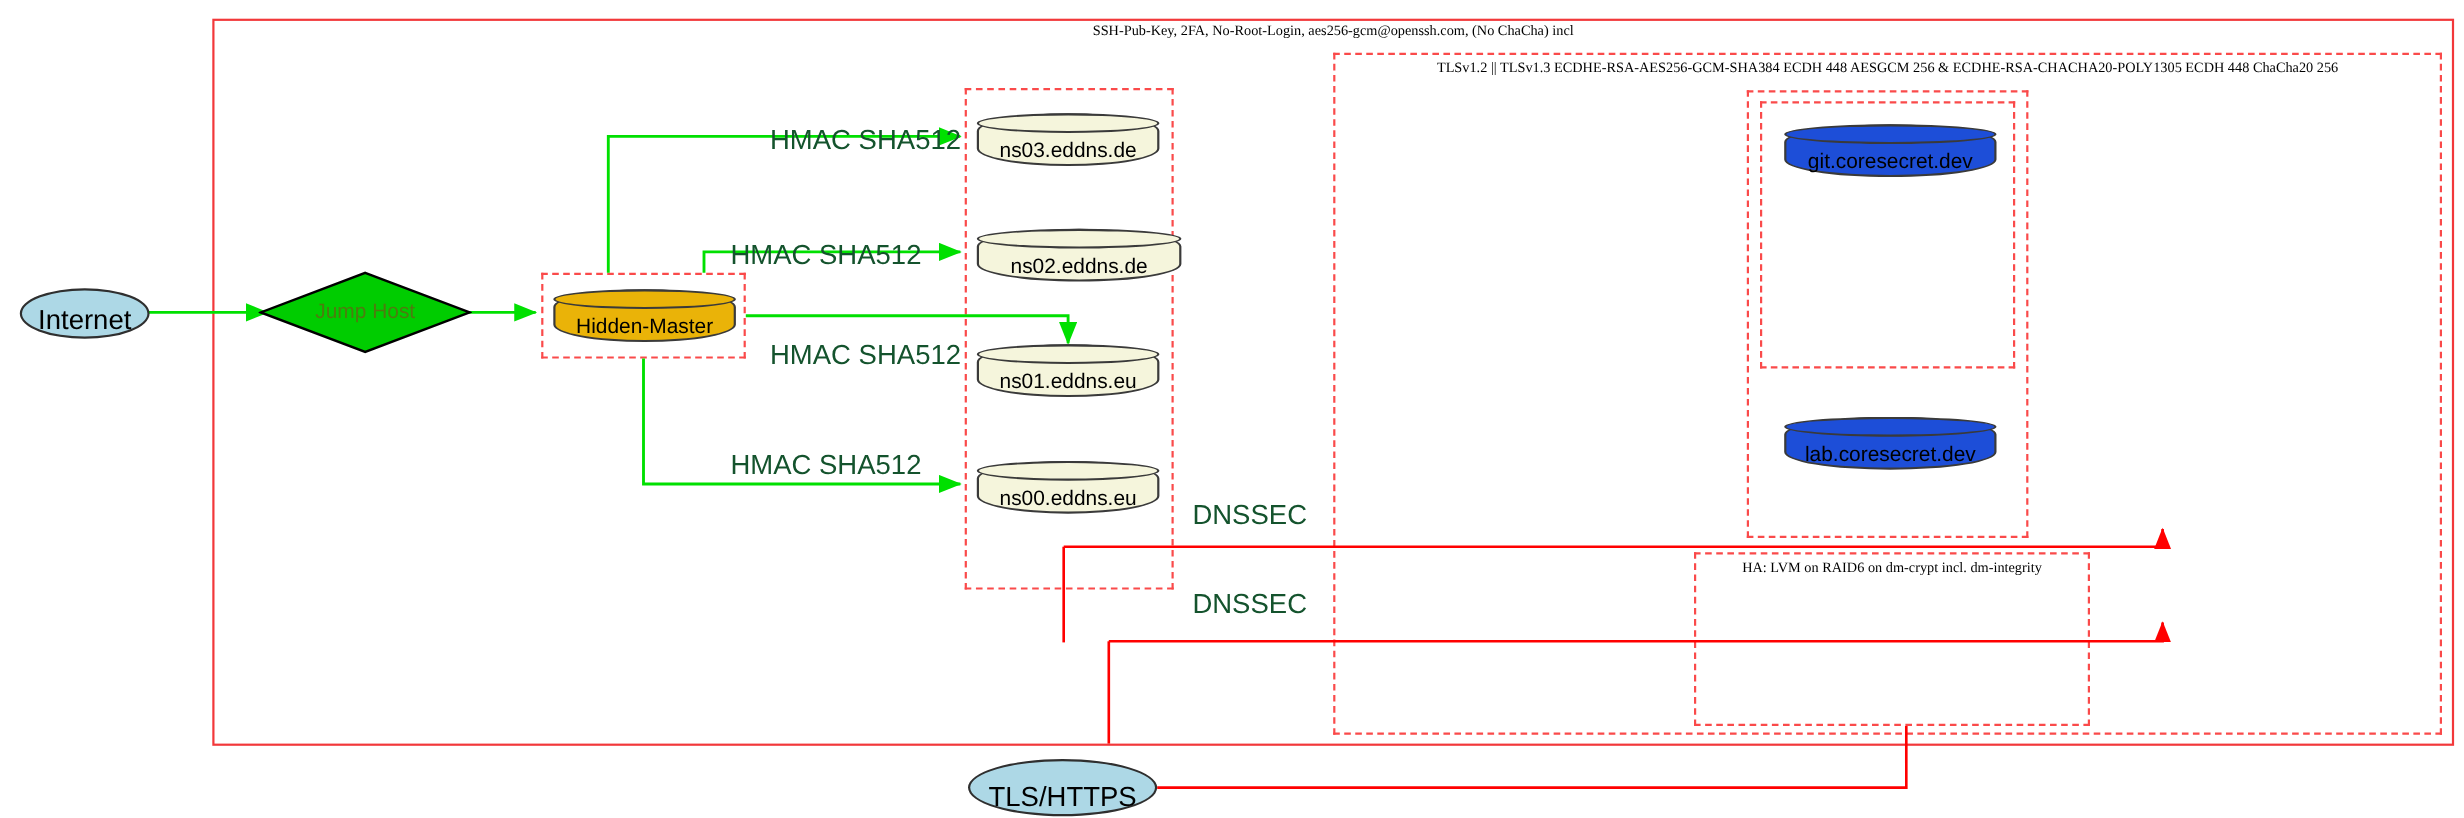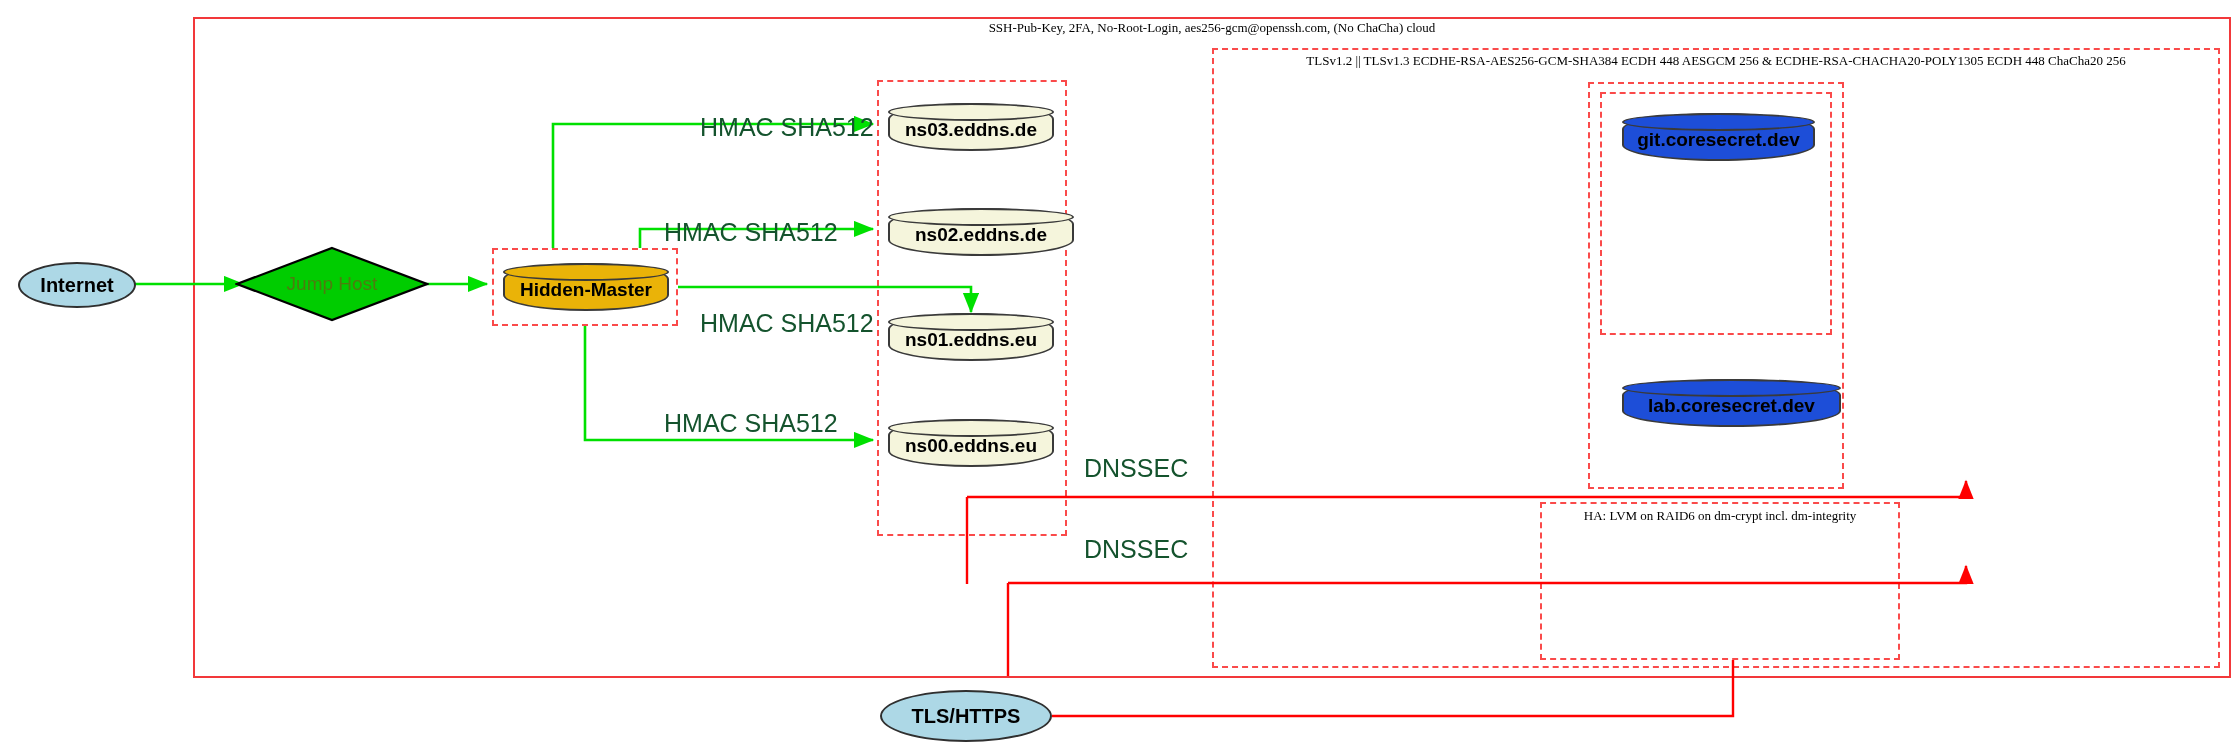--- a/index.html
+++ b/index.html
@@ -38,25 +38,24 @@
     color: #000000;
     white-space: nowrap;
     text-align: center;
   }
 
   
   .node {
     position: absolute;
     box-sizing: border-box;
     display: flex;
-    align-items: center;
+    align-items: flex-end;
     justify-content: center;
     color: #000;
     white-space: nowrap;
-    font-weight: bold;
   }
 
   
   .cyl {
     border: 2px solid #3a3a3a;
     border-radius: 50% / 16px;
     box-shadow: inset 0 11px 0 -8px rgba(0,0,0,0.0);
     font-size: 19px;
   }
   .cyl::before {
@@ -79,21 +78,21 @@
 
   .cyl-lavender { background: #eab308; }
   .cyl-beige    { background: #f5f5dc; }
   .cyl-pink     { background: #1d4ed8; }
 
   
   .ellipse {
     border: 2px solid #2f2f2f;
     border-radius: 50%;
     background: #add8e6;
-    font-size: 20px;
+    font-size: 25px;
   }
 
   
   .diamond-wrap {
     position: absolute;
   }
   .diamond-label {
     position: absolute;
     left: 0; top: 0;
     width: 100%; height: 100%;
@@ -126,21 +125,21 @@
   <div class="cluster dashed" style="left:492px; top:248px; width:186px; height:78px;"></div>
 
   <div class="cluster dashed" style="left:877px; top:80px; width:190px; height:456px;"></div>
 
   <div class="cluster dashed" style="left:1588px; top:82px; width:256px; height:407px;"></div>
 
   <div class="cluster dashed" style="left:1600px; top:92px; width:232px; height:243px;"></div>
 
   <div class="cluster dashed" style="left:1540px; top:502px; width:360px; height:158px;"></div>
 
-  <div class="cluster-label" style="left:193px; top:20px; width:2038px;">SSH-Pub-Key, 2FA, No-Root-Login, aes256-gcm@openssh.com, (No ChaCha) cloud</div>
+  <div class="cluster-label" style="left:193px; top:20px; width:2038px;">SSH-Pub-Key, 2FA, No-Root-Login, aes256-gcm@openssh.com, (No ChaCha) incl</div>
 
   <div class="cluster-label" style="left:1212px; top:53px; width:1008px;">TLSv1.2 || TLSv1.3 ECDHE-RSA-AES256-GCM-SHA384 ECDH 448 AESGCM 256 &amp; ECDHE-RSA-CHACHA20-POLY1305 ECDH 448 ChaCha20 256</div>
 
   <div class="cluster-label" style="left:1540px; top:508px; width:360px;">HA: LVM on RAID6 on dm-crypt incl. dm-integrity</div>
 
   <svg class="layer" viewBox="0 0 2240 744">
     <defs>
       <marker id="arrow-green" markerWidth="9" markerHeight="9" refX="7.5" refY="3.2" orient="auto" markerUnits="strokeWidth">
         <path d="M0,0 L0,6.4 L8,3.2 z" fill="#00e000"></path>
       </marker>
@@ -204,21 +203,21 @@
 
   <div class="node cyl cyl-beige" style="left:888px; top:419px; width:166px; height:48px;">
     <span class="cyl-text">ns00.eddns.eu</span>
   </div>
 
   <div class="node cyl cyl-pink" style="left:1622px; top:113px; width:193px; height:48px;">
     <span class="cyl-text">git.coresecret.dev</span>
   </div>
 
 
-  <div class="node cyl cyl-pink" style="left:1622px; top:379px; width:219px; height:48px;">
+  <div class="node cyl cyl-pink" style="left:1622px; top:379px; width:193px; height:48px;">
     <span class="cyl-text">lab.coresecret.dev</span>
   </div>
 
 
   <div class="node ellipse" style="left:880px; top:690px; width:172px; height:52px;">
     <span>TLS/HTTPS</span>
   </div>
 
   <div class="edge-label" style="left:700px; top:113px;">HMAC SHA512</div>
 

